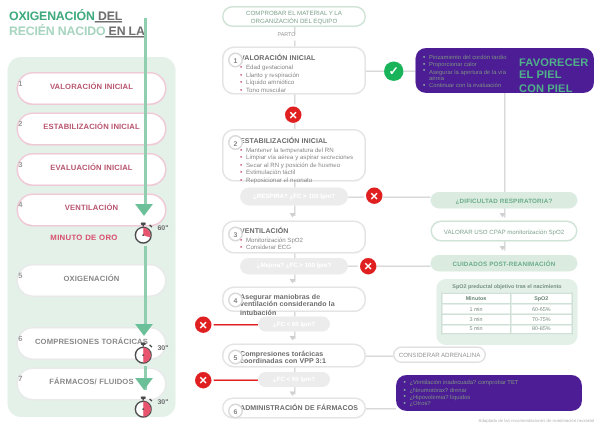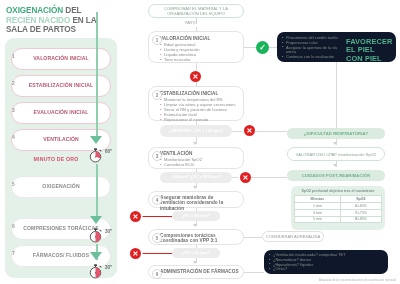--- a/index.html
+++ b/index.html
@@ -10,21 +10,21 @@
     color:#4a4a4a;
     position:relative;
   }
   .root{position:absolute;inset:0;}
 
   
   .sidebar{position:absolute;left:0;top:0;width:122px;height:284px;}
   .title{position:absolute;left:6px;top:6px;width:112px;
     font-size:8.2px;font-weight:bold;line-height:9.6px;letter-spacing:-0.1px;}
   .t-green{color:#3faa7d;}
-  .t-gray{color:#6f6f6f;}
+  .t-gray{color:#6f6f6f;text-decoration:underline;}
   .t-lightgreen{color:#a8d5bf;}
 
   .sidepanel{position:absolute;left:5px;top:38px;width:112px;height:240px;
     background:#e3f1e9;border-radius:9px;}
 
   .pill{position:absolute;left:11px;width:98px;height:20px;
     background:#ffffff;border:1px solid #f0c9d6;border-radius:11px;
     display:flex;align-items:center;justify-content:center;}
   .pill .lbl{font-size:5.1px;font-weight:bold;color:#b9576f;
     text-align:center;line-height:5.8px;letter-spacing:0.1px;}
@@ -77,21 +77,21 @@
   .conn{position:absolute;background:#d9d9d9;}
   .conn-v{width:1px;}
   .conn-h{height:1px;}
   .conn-red{background:#e02020;}
 
   .tri-down{position:absolute;width:0;height:0;
     border-left:2.6px solid transparent;border-right:2.6px solid transparent;
     border-top:3.4px solid #cfcfcf;}
 
   
-  .teal{position:absolute;background:#0f172a;border-radius:7px;
+  .teal{position:absolute;background:#4c1d95;border-radius:7px;
     box-sizing:border-box;}
   .teal ul{margin:0;padding:0;list-style:none;}
   .teal li{font-size:3.9px;color:#7d8f84;line-height:4.8px;
     padding-left:4px;position:relative;}
   .teal li:before{content:"•";position:absolute;left:0;top:-0.3px;
     color:#8fb9a0;font-size:4.2px;}
   .bigteal{font-size:7.4px;font-weight:bold;color:#4fb08a;
     line-height:8.4px;letter-spacing:0.1px;}
 
   .tealbtn{position:absolute;background:#dbebe0;border-radius:7px;
@@ -120,21 +120,20 @@
 </style>
 </head>
 <body>
 
 <div class="root">
 
   <div class="sidebar">
     <div class="title">
       <span class="t-green">OXIGENACIÓN</span><span class="t-gray"> DEL</span><br>
       <span class="t-lightgreen">RECIÉN NACIDO</span><span class="t-gray"> EN LA</span><br>
-      <span class="t-gray">SALA DE PARTOS</span>
     </div>
 
     <div class="sidepanel"></div>
 
     <div class="pill" style="top:48px;">
       <div class="num">1</div>
       <div class="lbl">VALORACIÓN INICIAL</div>
     </div>
     <div class="pill" style="top:75px;">
       <div class="num">2</div>

